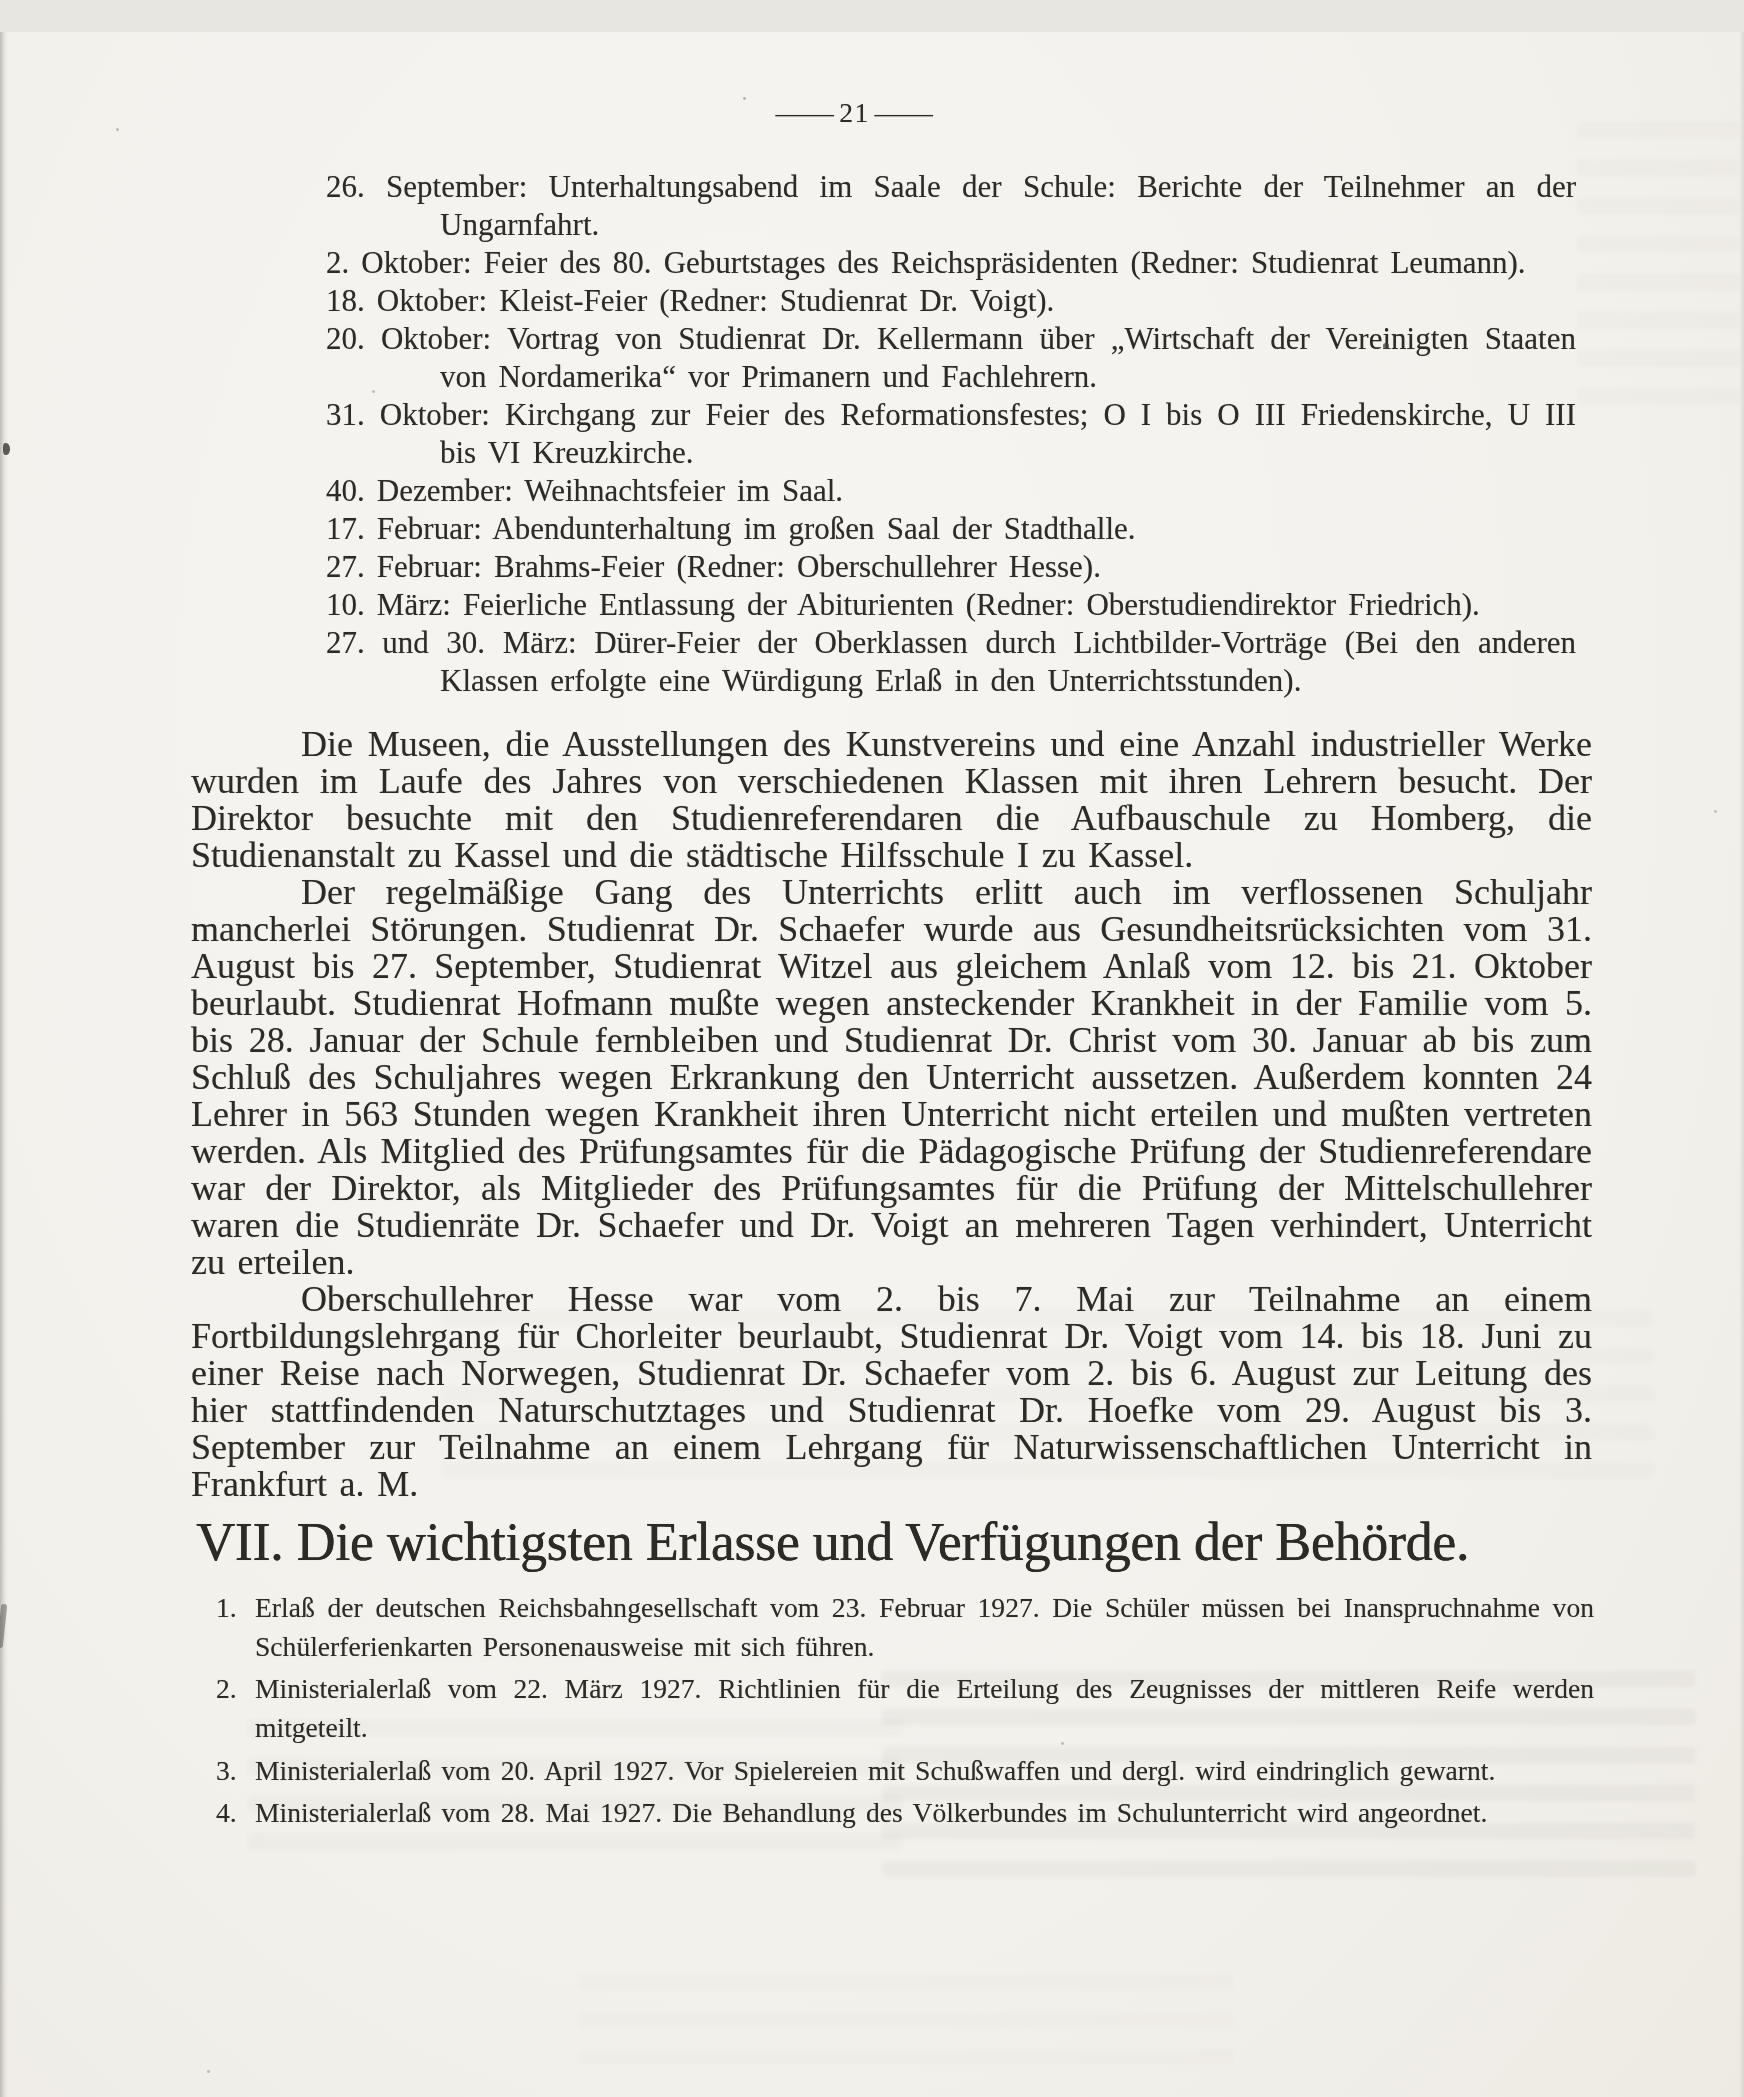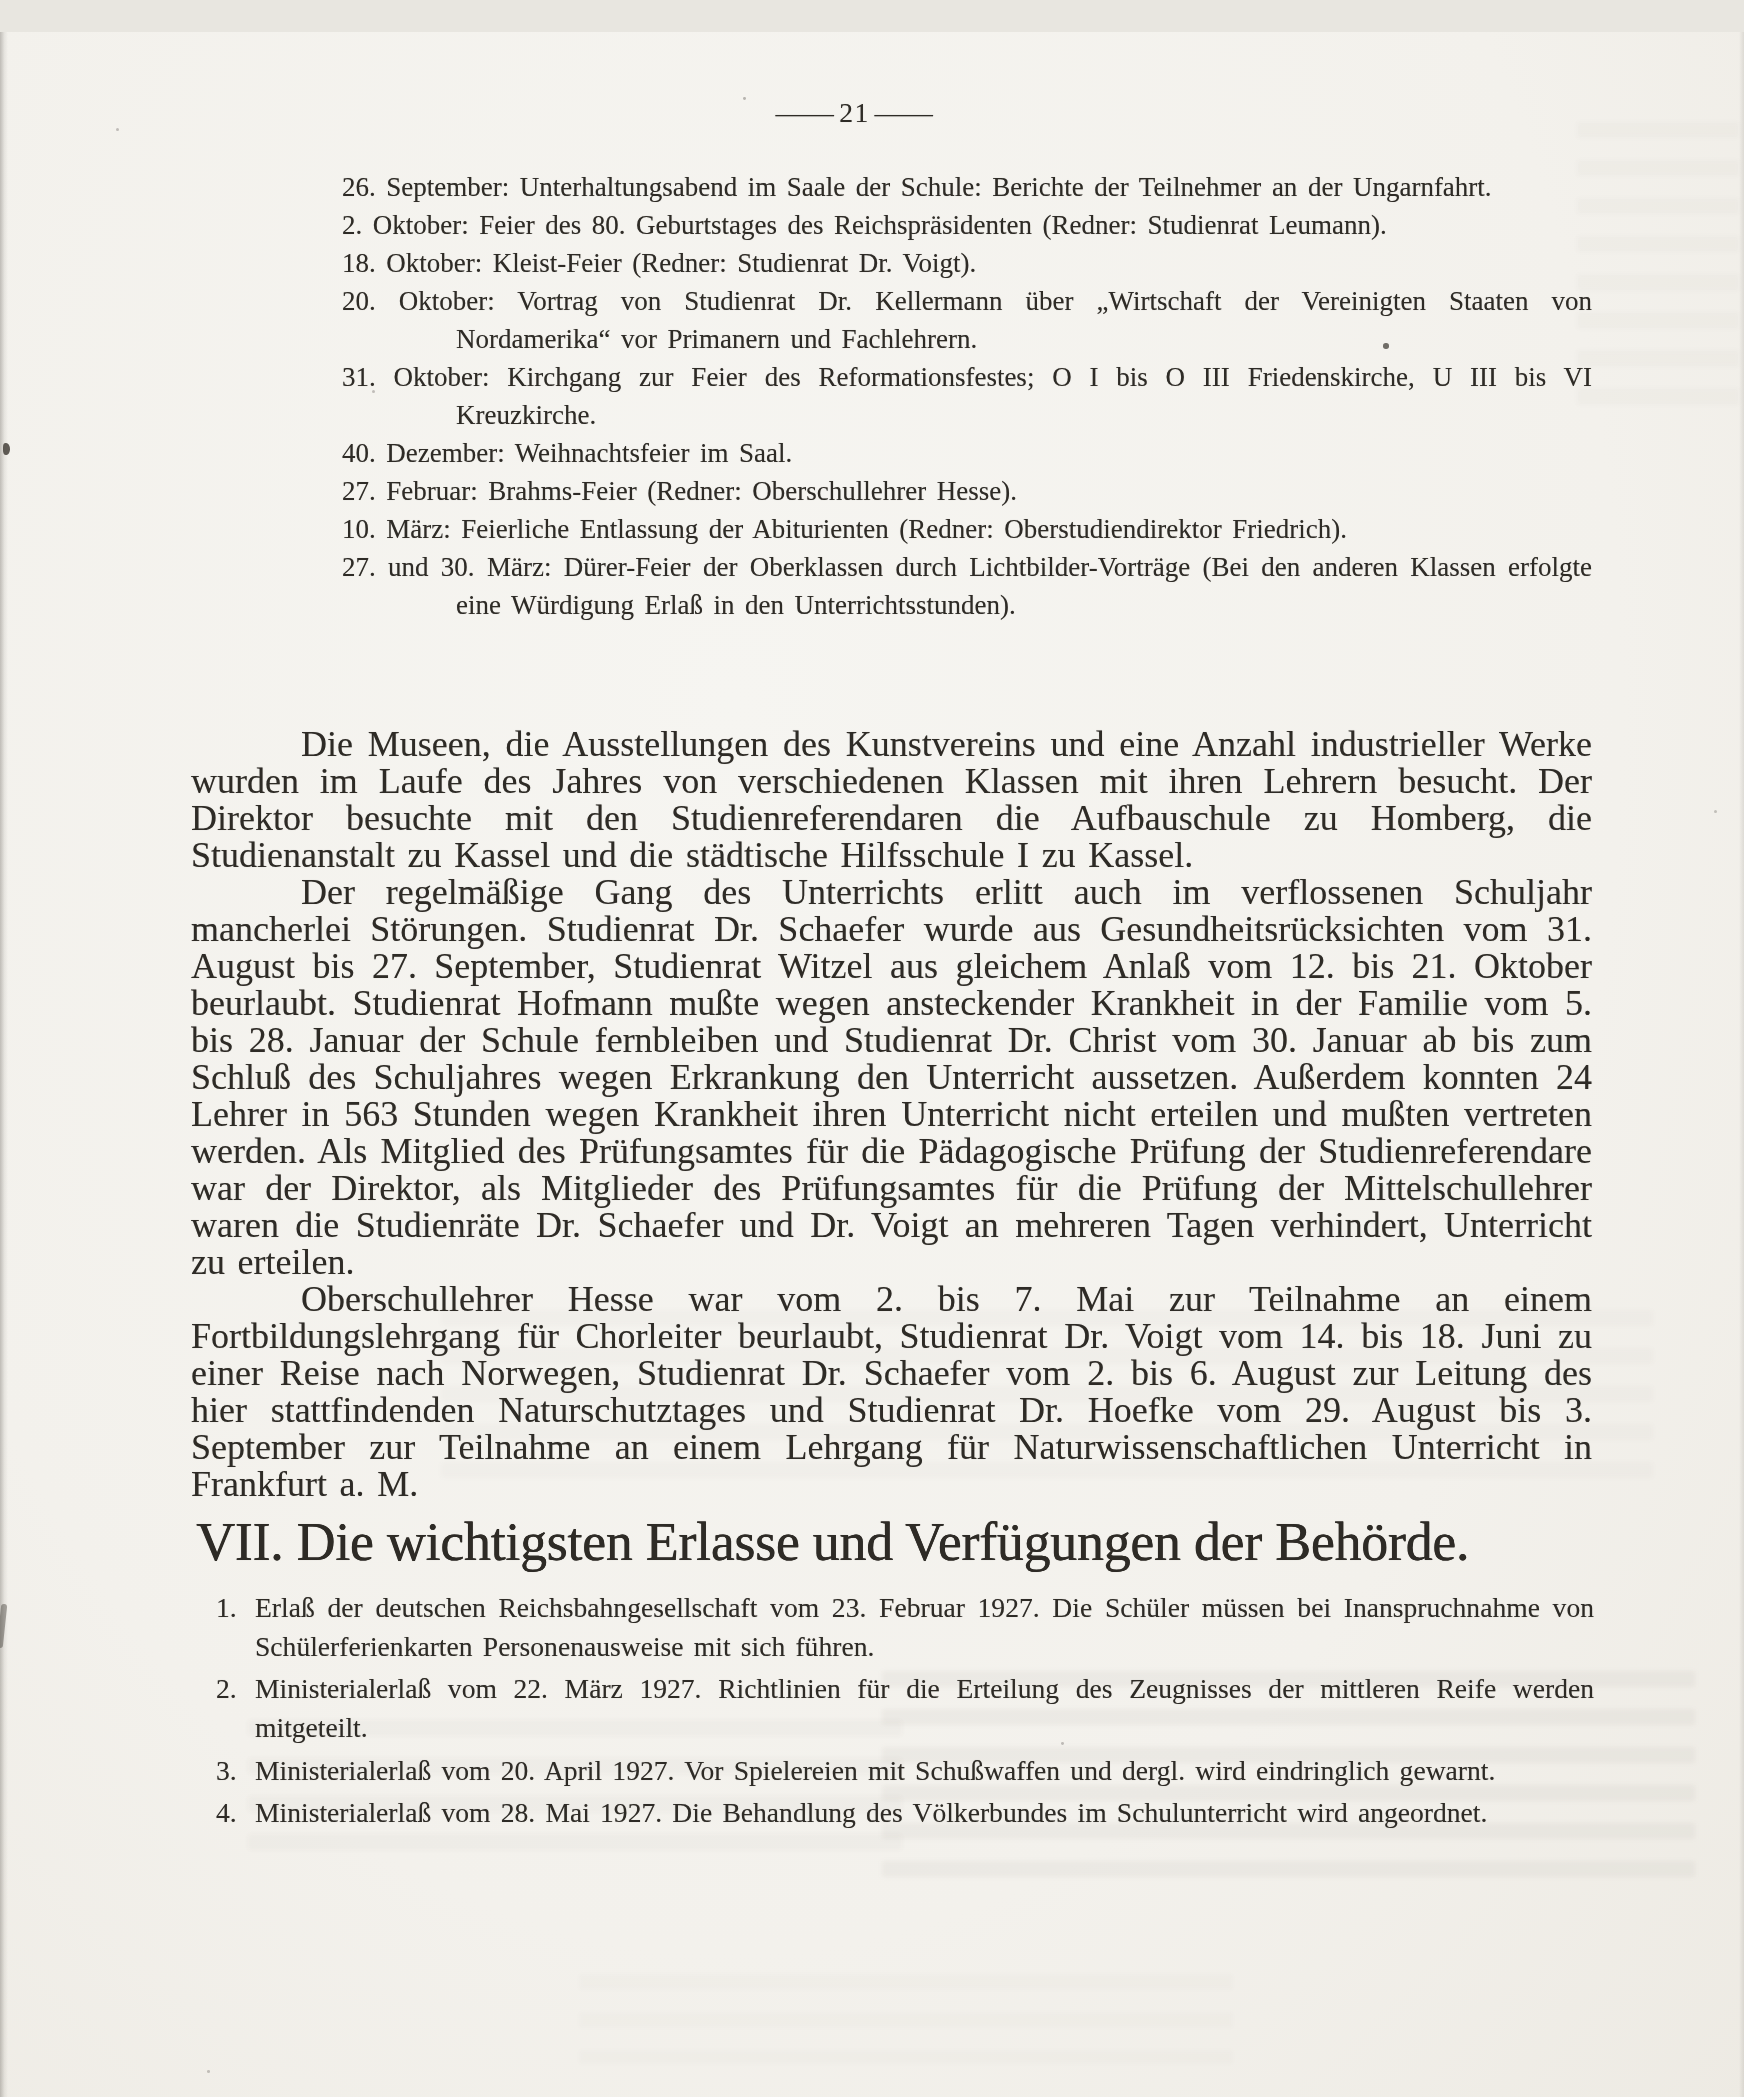--- a/index.html
+++ b/index.html
@@ -45,22 +45,22 @@
   .speck.s8 { left:207px;  top:2038px; width:3.4px;  height:2.8px;  opacity:.28; }
   .speck.s9 { left:116px;  top:96px;  width:3.4px;  height:3.4px;  opacity:.3; }
 
   
   .pagenum { position:absolute; top:65px; left:-18px; width:1745px;
     text-align:center; font-size:27.6px; }
   .pagenum .dash { display:inline-block; transform:scaleX(2.1); margin:0 20.7px; }
   .pagenum .num  { letter-spacing:1.4px; }
 
   
-  .events { position:absolute; top:136px; left:342px; width:1250px;
-    font-size:27px; line-height:38px; text-align:justify; word-spacing:0.14em; }
+  .events { position:absolute; top:136px; left:326px; width:1250px;
+    font-size:31px; line-height:38px; text-align:justify; word-spacing:0.14em; }
   .event { padding-left:114px; text-indent:-114px; margin:0; }
 
   
   .paras { position:absolute; top:694px; left:191px; width:1401px;
     font-size:36px; line-height:37px; text-align:justify; word-spacing:0.10em; }
   .para { margin:0; text-indent:110px; }
 
   
   .heading { position:absolute; top:1481px; left:196px; margin:0;
     font-size:54px; line-height:59px; font-weight:400; white-space:nowrap;
@@ -97,20 +97,21 @@
       <div class="event"><span class="edate">2. Oktober:</span> <span>Feier des 80. Geburtstages des Reichspräsidenten (Redner: Studienrat Leumann).</span></div>
 
       <div class="event"><span class="edate">18. Oktober:</span> <span>Kleist-Feier (Redner: Studienrat Dr. Voigt).</span></div>
 
       <div class="event"><span class="edate">20. Oktober:</span> <span>Vortrag von Studienrat Dr. Kellermann über „Wirtschaft der Vereinigten Staaten von Nordamerika“ vor Primanern und Fachlehrern.</span></div>
 
       <div class="event"><span class="edate">31. Oktober:</span> <span>Kirchgang zur Feier des Reformationsfestes; O I bis O III Friedenskirche, U III bis VI Kreuzkirche.</span></div>
 
       <div class="event"><span class="edate">40. Dezember:</span> <span>Weihnachtsfeier im Saal.</span></div>
 
+      <div class="event"><span class="edate">17. Februar:</span> <span>Abendunterhaltung im großen Saal der Stadthalle.</span></div>
 
       <div class="event"><span class="edate">27. Februar:</span> <span>Brahms-Feier (Redner: Oberschullehrer Hesse).</span></div>
 
       <div class="event"><span class="edate">10. März:</span> <span>Feierliche Entlassung der Abiturienten (Redner: Oberstudiendirektor Friedrich).</span></div>
 
       <div class="event"><span class="edate">27. und 30. März:</span> <span>Dürer-Feier der Oberklassen durch Lichtbilder-Vorträge (Bei den anderen Klassen erfolgte eine Würdigung Erlaß in den Unterrichtsstunden).</span></div>
     </div>
 
   <div class="paras">
 

